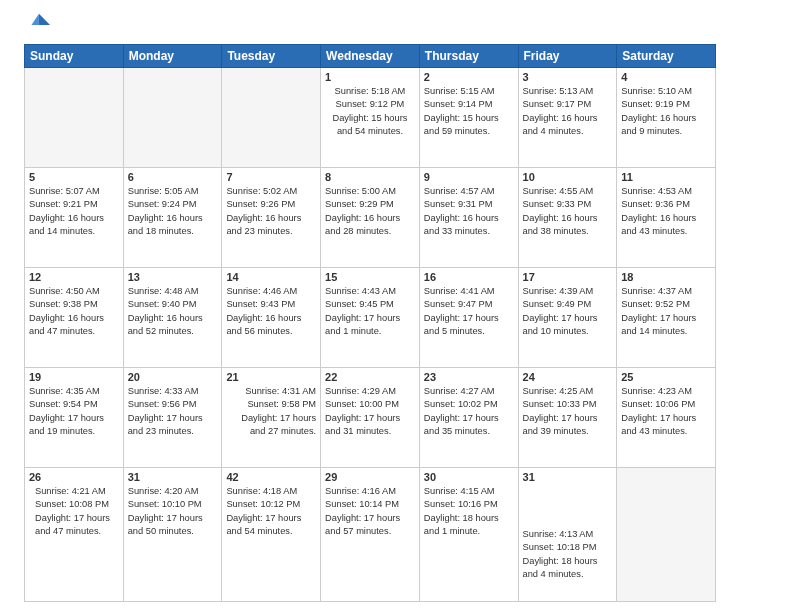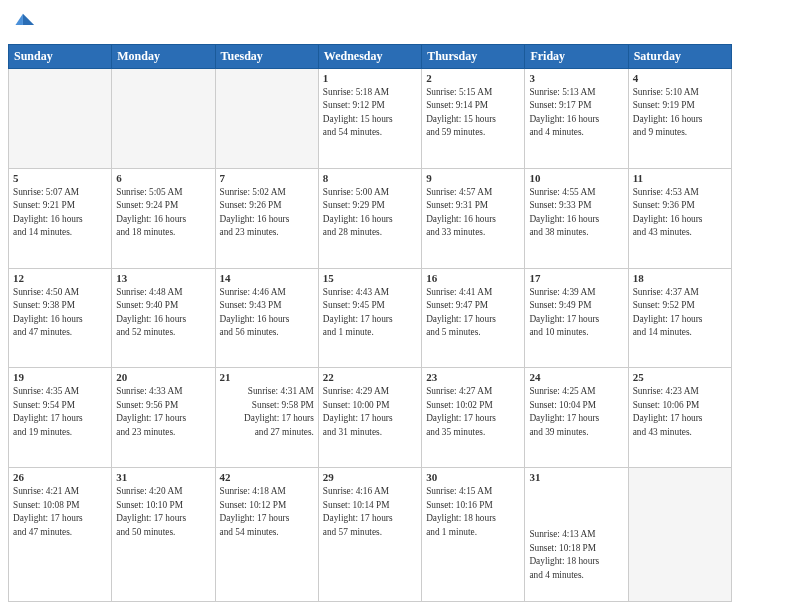--- a/index.html
+++ b/index.html
@@ -6,24 +6,23 @@
     body {
       width: 792px;
       height: 612px;
       font-family: Arial, sans-serif;
       background: #fff;
       overflow: hidden;
     }
     .page {
       width: 740px;
       height: 612px;
-      padding: 10px 8px;
+      padding: 10px 24px;
       display: flex;
       flex-direction: column;
-      font-family: Liberation Serif, serif;
     }
     .header {
       display: flex;
       justify-content: space-between;
       align-items: flex-start;
       margin-bottom: 6px;
     }
     .logo {
       display: flex;
       align-items: center;
@@ -135,21 +134,21 @@
           <th>Saturday</th>
         </tr>
     </thead>
     <tbody id="calendar-body">
     <tr>
           <td class="empty"></td>
           <td class="empty"></td>
           <td class="empty"></td>
           <td>
             <span class="day-num">1</span>
-            <div class="day-info" style="white-space: pre-line;">Sunrise: 5:18 AM
+            <div class="day-info" style="white-space: pre-line; text-align: center;">Sunrise: 5:18 AM
 Sunset: 9:12 PM
 Daylight: 15 hours
 and 54 minutes.</div>
           </td>
           <td>
             <span class="day-num">2</span>
             <div class="day-info" style="white-space: pre-line;">Sunrise: 5:15 AM
 Sunset: 9:14 PM
 Daylight: 15 hours
 and 59 minutes.</div>
@@ -303,36 +302,36 @@
           <td>
             <span class="day-num">23</span>
             <div class="day-info" style="white-space: pre-line;">Sunrise: 4:27 AM
 Sunset: 10:02 PM
 Daylight: 17 hours
 and 35 minutes.</div>
           </td>
           <td>
             <span class="day-num">24</span>
             <div class="day-info" style="white-space: pre-line;">Sunrise: 4:25 AM
-Sunset: 10:04 PM
+Sunset: 10:33 PM
 Daylight: 17 hours
 and 39 minutes.</div>
           </td>
           <td>
             <span class="day-num">25</span>
             <div class="day-info" style="white-space: pre-line;">Sunrise: 4:23 AM
 Sunset: 10:06 PM
 Daylight: 17 hours
 and 43 minutes.</div>
           </td>
         </tr>
         <tr>
           <td>
             <span class="day-num">26</span>
-            <div class="day-info" style="white-space: pre-line;">Sunrise: 4:21 AM
+            <div class="day-info" style="white-space: pre-line; margin-left: 6px;">Sunrise: 4:21 AM
 Sunset: 10:08 PM
 Daylight: 17 hours
 and 47 minutes.</div>
           </td>
           <td>
             <span class="day-num">31</span>
             <div class="day-info" style="white-space: pre-line;">Sunrise: 4:20 AM
 Sunset: 10:10 PM
 Daylight: 17 hours
 and 50 minutes.</div>

